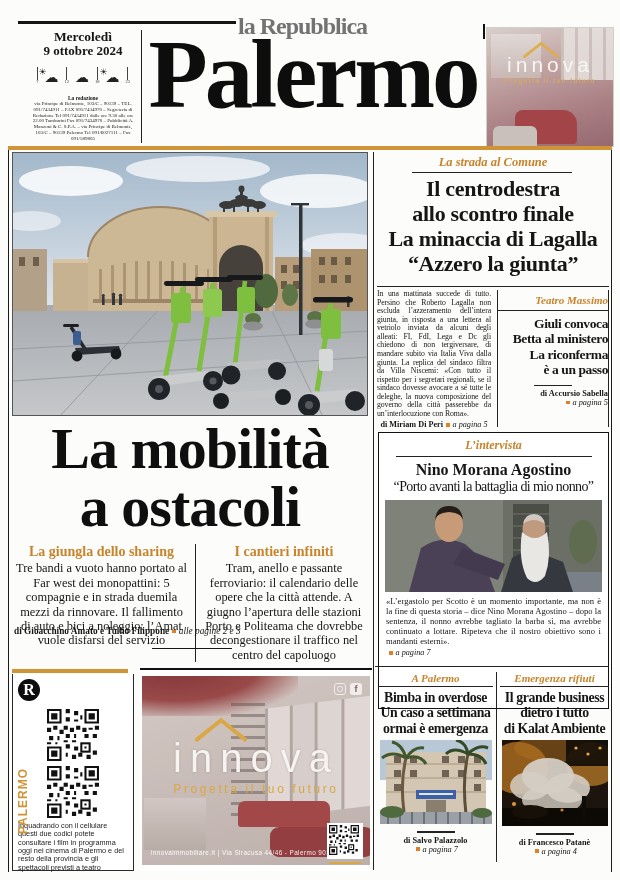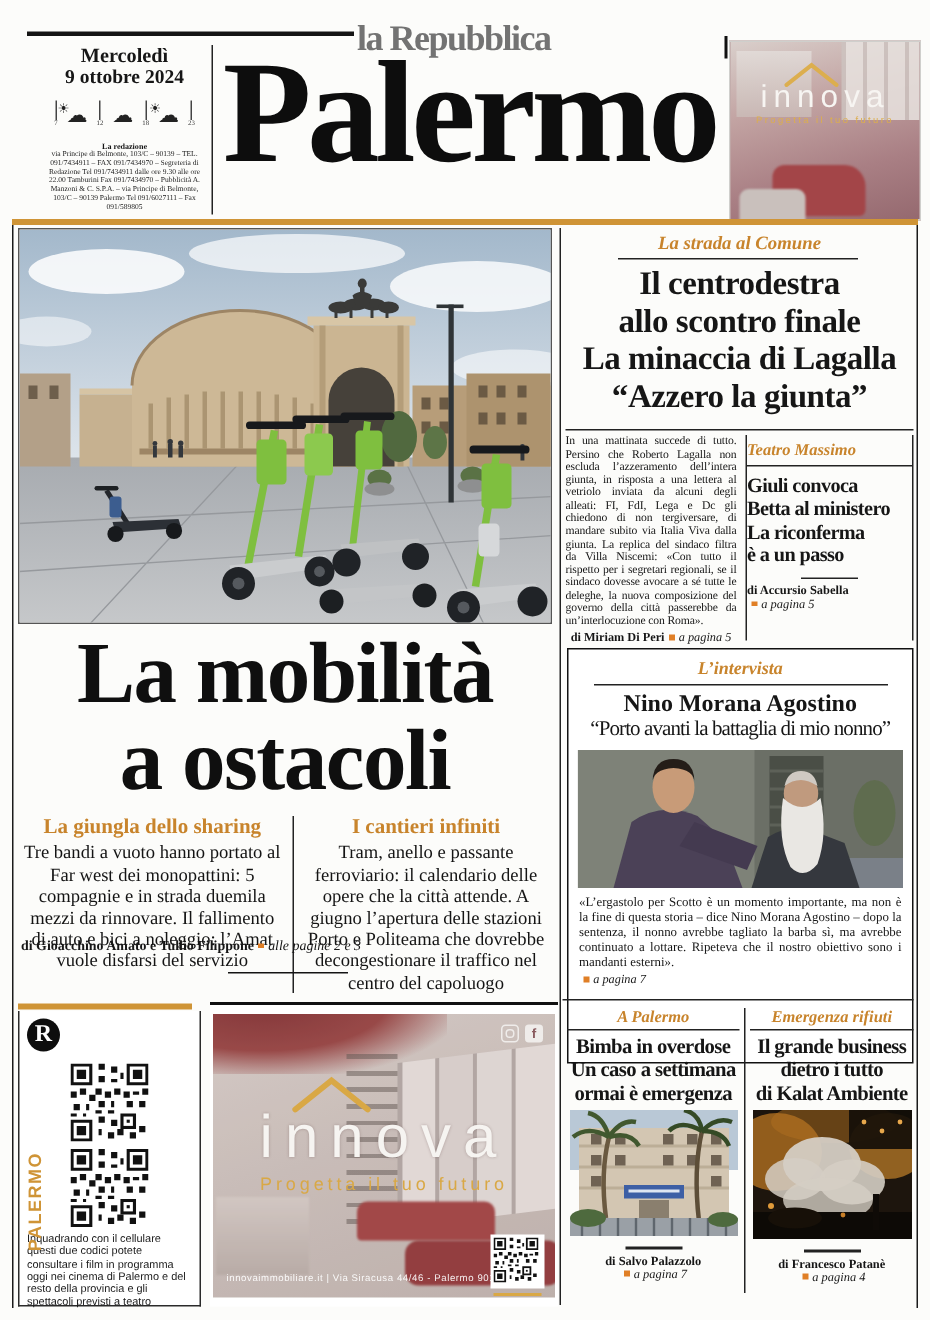--- a/index.html
+++ b/index.html
@@ -67,21 +67,21 @@
   .ilabel{color:#c8842c;font-style:italic;font-weight:bold;}
   .crisi-lrule{left:412px;top:172px;width:160px;height:1px;background:#222;}
   .crisi-head{left:376px;top:177px;width:234px;text-align:center;font-size:22px;font-weight:bold;
               line-height:1.13;letter-spacing:-.3px;}
   .right-hr1{left:377px;top:286px;width:232px;height:1px;background:#222;}
   .crisi-body{left:377px;top:290px;width:114px;}
   .crisi-body p{margin:0;font-size:7.8px;line-height:1.1;text-align:justify;letter-spacing:-.1px;}
   .crisi-by{text-align:center;font-size:8.2px;margin-top:2px;}
 
   .teatro{left:497px;top:290px;width:112px;height:137px;border-left:1px solid #222;border-right:1px solid #222;
-          box-sizing:border-box;text-align:left;}
+          box-sizing:border-box;text-align:right;}
   .teatro .lbl{font-size:11px;margin-top:4px;}
   .teatro .lrule{height:1px;background:#222;margin:4px 0 5px;}
   .teatro .hl{font-size:13.5px;font-weight:bold;line-height:1.14;letter-spacing:-.4px;}
   .mini-rule{width:38px;height:1.2px;background:#222;margin:7px auto 3px;}
   .smallby{font-size:8.3px;}
 
   
   .intv{left:378px;top:432px;width:231px;height:277px;border:1.5px solid #111;box-sizing:border-box;text-align:center;background:#fff;}
   .intv .lbl{font-size:12px;margin-top:5px;}
   .intv .lrule{width:196px;height:1px;background:#222;margin:3px auto 5px;}

